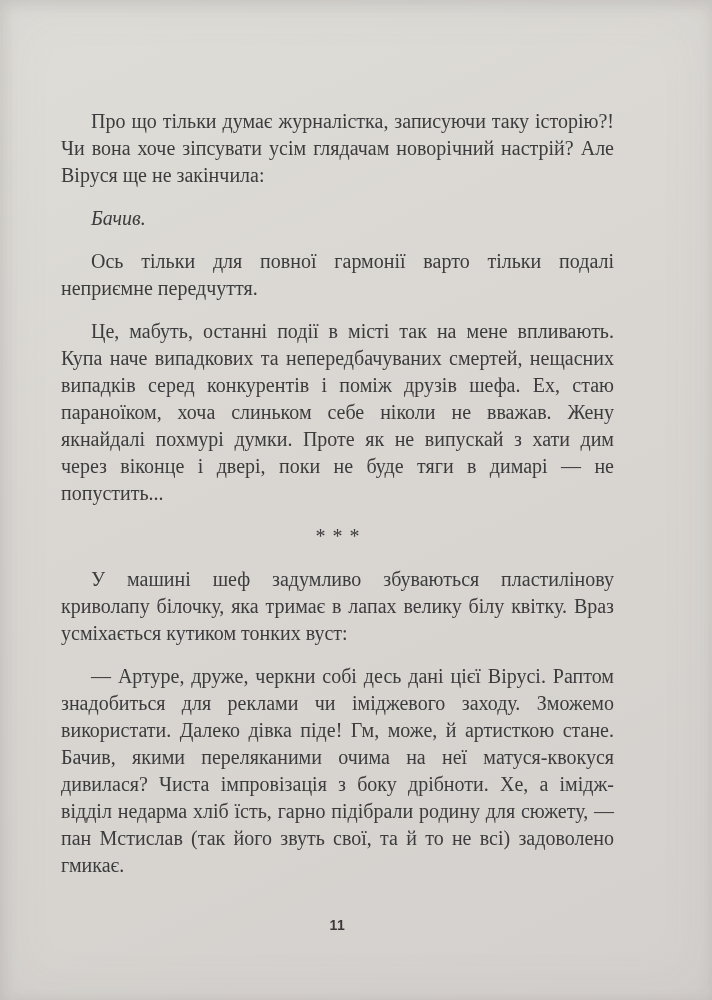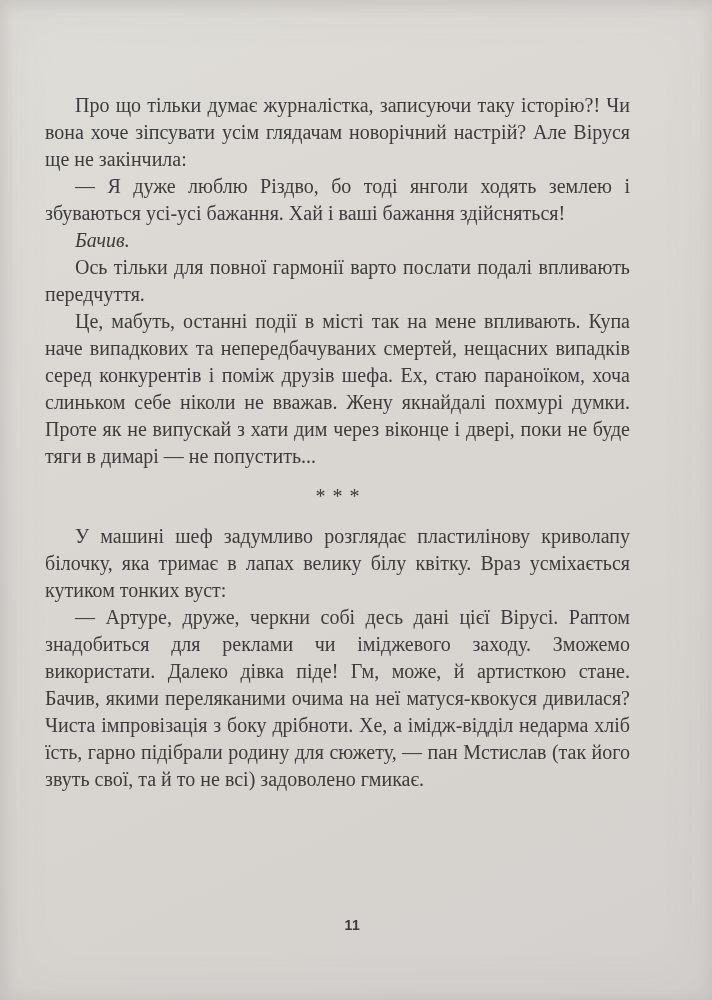--- a/index.html
+++ b/index.html
@@ -32,60 +32,59 @@
     position: absolute;
     left: 45px;
     top: 92px;
     width: 585px;
     color: var(--ink, #3c3b3d);
     font-size: 20px;
     line-height: 27px;
     text-rendering: optimizeLegibility;
   }
   .text-block p.para {
-    margin: 0;
+    margin: 16px;
     text-align: justify;
     text-indent: 30px;
     hyphens: none;
   }
   .text-block p.para.italic {
     font-style: italic;
   }
   .separator {
     margin: 13px 0 13px 0;
     height: 27px;
     line-height: 27px;
     text-align: center;
     font-size: 20px;
     letter-spacing: 7px;
     padding-left: 7px; 
     color: var(--ink, #3c3b3d);
   }
   .page-number {
     position: absolute;
-    left: 60px;
+    left: 45px;
     top: 917px;
     width: 585px;
     text-align: center;
     font-family: "Liberation Sans", "DejaVu Sans", sans-serif;
     font-size: 14px;
     font-weight: bold;
     letter-spacing: 0.5px;
     color: var(--page-num, #3a3a3a);
   }
 </style>
 </head>
 <body>
 
 <div class="scan-page">
   <div class="text-block">
       <p class="para">Про що тільки думає журналістка, записуючи таку історію?! Чи вона хоче зіпсувати усім глядачам новорічний настрій? Але Віруся ще не закінчила:</p>
-      <p class="para">— Я дуже люблю Різдво, бо тоді янголи ходять землею і збуваються усі-усі бажання. Хай і ваші бажання здійсняться!</p>
       <p class="para italic">Бачив.</p>
-      <p class="para">Ось тільки для повної гармонії варто послати подалі впливають передчуття.</p>
+      <p class="para">Ось тільки для повної гармонії варто тільки подалі неприємне передчуття.</p>
       <p class="para">Це, мабуть, останні події в місті так на мене впливають. Купа наче випадкових та непередбачуваних смертей, нещасних випадків серед конкурентів і поміж друзів шефа. Ех, стаю параноїком, хоча слиньком себе ніколи не вважав. Жену якнайдалі похмурі думки. Проте як не випускай з хати дим через віконце і двері, поки не буде тяги в димарі — не попустить...</p>
       <div class="separator">***</div>
-      <p class="para">У машині шеф задумливо розглядає пластилінову криволапу білочку, яка тримає в лапах велику білу квітку. Враз усміхається кутиком тонких вуст:</p>
+      <p class="para">У машині шеф задумливо збуваються пластилінову криволапу білочку, яка тримає в лапах велику білу квітку. Враз усміхається кутиком тонких вуст:</p>
       <p class="para">— Артуре, друже, черкни собі десь дані цієї Вірусі. Раптом знадобиться для реклами чи іміджевого заходу. Зможемо використати. Далеко дівка піде! Гм, може, й артисткою стане. Бачив, якими переляканими очима на неї матуся-квокуся дивилася? Чиста імпровізація з боку дрібноти. Хе, а імідж-відділ недарма хліб їсть, гарно підібрали родину для сюжету, — пан Мстислав (так його звуть свої, та й то не всі) задоволено гмикає.</p>
     </div>
   <div class="page-number">11</div>
   <div class="scan-overlay"></div>
 </div>
 
 </body></html>

